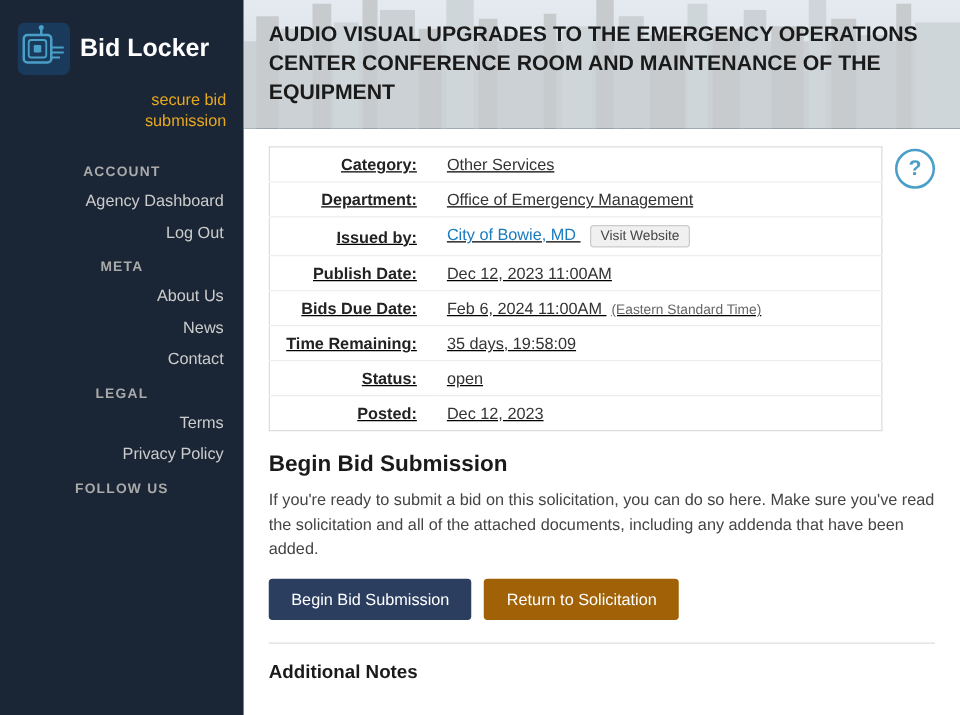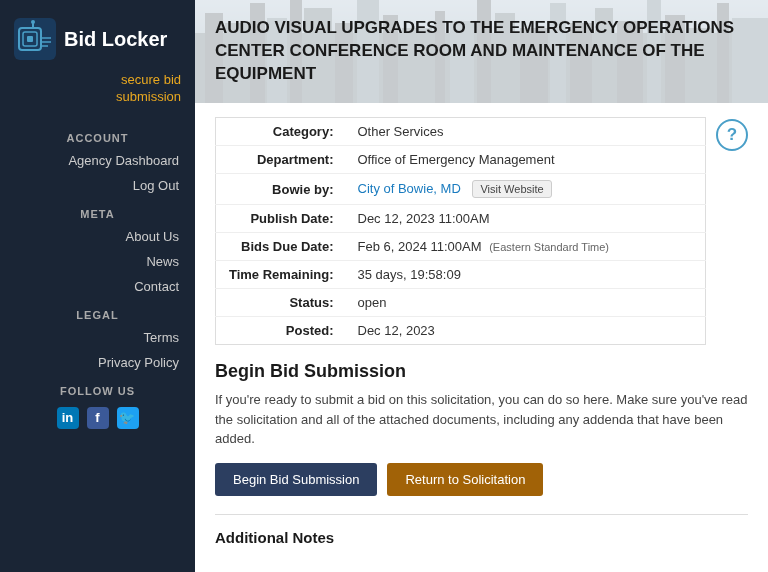--- a/index.html
+++ b/index.html
@@ -156,20 +156,21 @@
     .info-table-wrapper {
       display: flex;
       gap: 10px;
       margin-bottom: 16px;
     }
 
     .info-table {
       flex: 1;
       border: 1px solid #ddd;
       border-collapse: collapse;
+      text-decoration: underline;
     }
 
     .info-table tr td {
       padding: 6px 12px;
       font-size: 13px;
       border-bottom: 1px solid #eee;
       vertical-align: middle;
     }
 
     .info-table tr:last-child td {
@@ -309,25 +310,20 @@
   <div class="sidebar-section-label">META</div>
   <a class="sidebar-link">About Us</a>
   <a class="sidebar-link">News</a>
   <a class="sidebar-link">Contact</a>
 
   <div class="sidebar-section-label">LEGAL</div>
   <a class="sidebar-link">Terms</a>
   <a class="sidebar-link">Privacy Policy</a>
 
   <div class="sidebar-follow">FOLLOW US</div>
-  <div class="social-icons">
-    <div class="social-icon social-linkedin">in</div>
-    <div class="social-icon social-facebook">f</div>
-    <div class="social-icon social-twitter">🐦</div>
-  </div>
 </aside>
 
 <main id="main">
 
   <div class="hero-banner">
     <svg class="hero-svg" viewBox="0 0 573 130" preserveAspectRatio="xMidYMax slice" xmlns="http://www.w3.org/2000/svg">
       <defs>
         <linearGradient id="skyGrad" x1="0" y1="0" x2="0" y2="1">
           <stop offset="0%" stop-color="#b0c4d8"></stop>
           <stop offset="100%" stop-color="#607d8b"></stop>
@@ -373,21 +369,21 @@
         <tbody>
             <tr>
           <td>Category:</td>
           <td>Other Services</td>
         </tr>
         <tr>
           <td>Department:</td>
           <td>Office of Emergency Management</td>
         </tr>
         <tr>
-          <td>Bowie by:</td>
+          <td>Issued by:</td>
           <td>
             <a class="link-blue">City of Bowie, MD</a>
             <span class="visit-website-btn">Visit Website</span>
           </td>
         </tr>
         <tr>
           <td>Publish Date:</td>
           <td>Dec 12, 2023 11:00AM</td>
         </tr>
         <tr>

